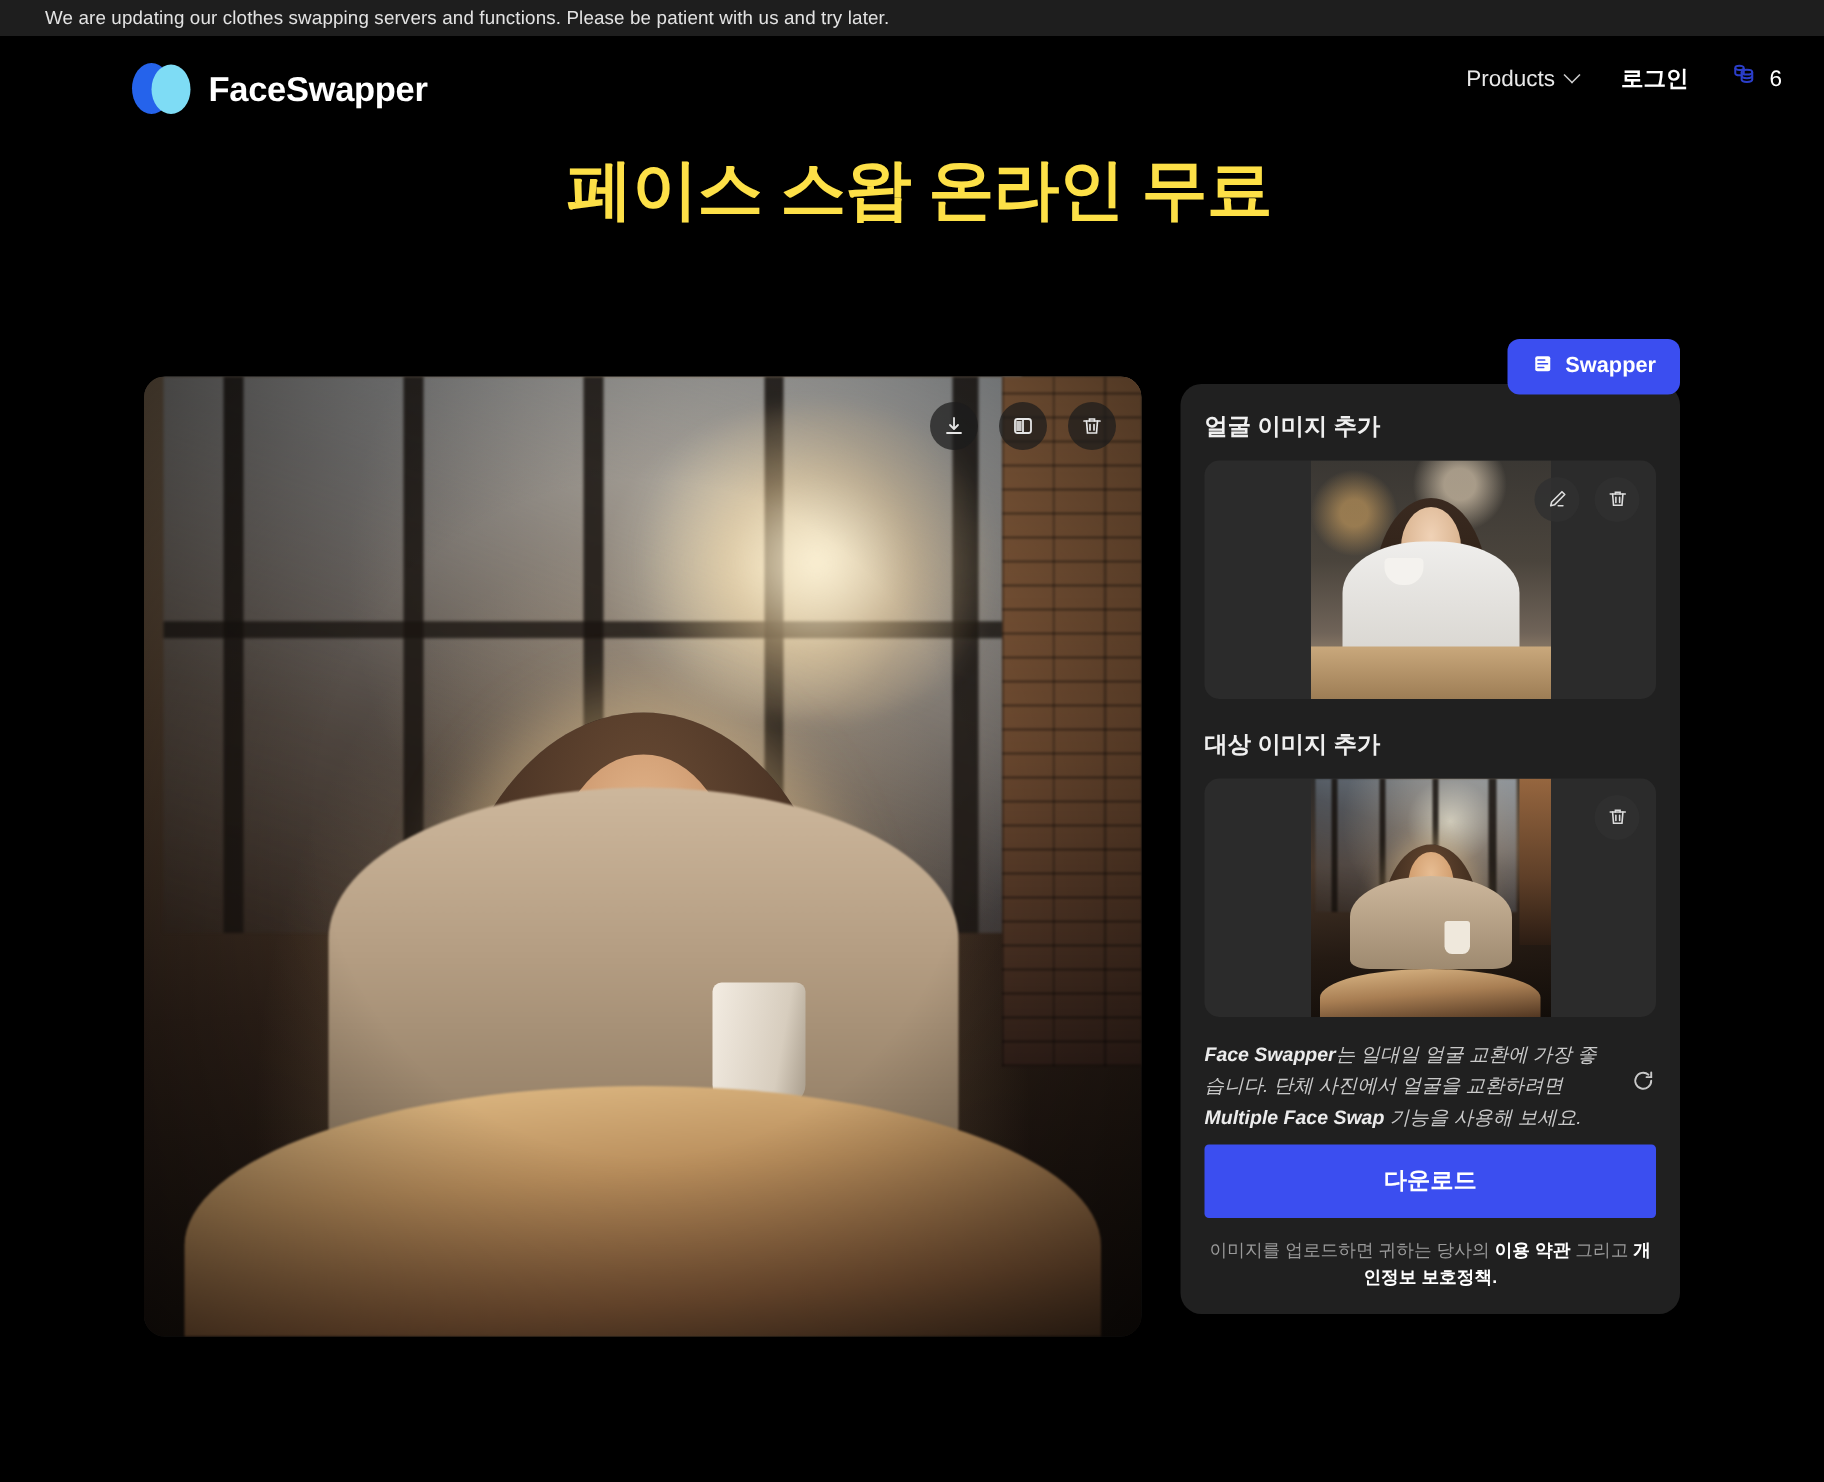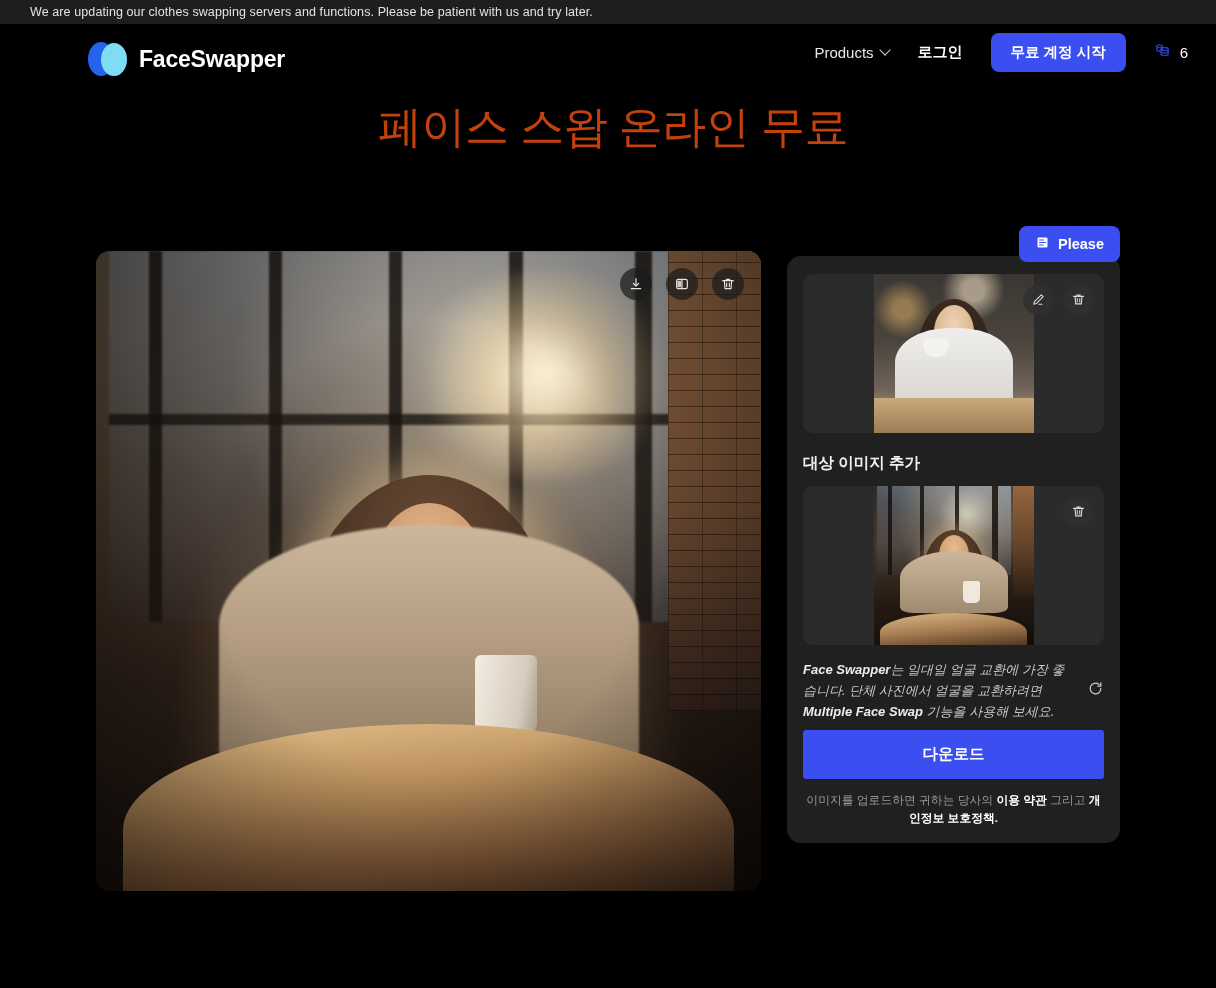--- a/index.html
+++ b/index.html
@@ -73,22 +73,22 @@
     white-space: nowrap;
   }
   .credits {
     display: flex; align-items: center; gap: 9px; cursor: pointer;
   }
   .credits-count { color: #fff; font-size: 15px; }
 
   
   .hero { text-align: center; padding-top: 20px; }
   .hero-title {
-    color: #c2410c;
-    font-size: 44px; font-weight: 400;
+    color: #fde047;
+    font-size: 44px; font-weight: 700;
     letter-spacing: -0.5px;
     line-height: 1.22;
     padding-left: 10px;
   }
   .hero-sub {
     margin: 12px auto 0;
     width: 540px;
     color: #d9d9d9;
     font-size: 15.5px;
     line-height: 1.62;
@@ -368,21 +368,20 @@
     </span>
     <span class="brand-name">FaceSwapper</span>
   </div>
 
   <nav class="nav-right">
     <div class="nav-products">
       <span>Products</span>
       <span class="chev"></span>
     </div>
     <span class="nav-login">로그인</span>
-    <button class="btn-cta">무료 계정 시작</button>
     <div class="credits">
       <span>
         <svg width="17" height="17" viewBox="0 0 24 24" fill="none" stroke="#2b3ec9" stroke-width="1.9">
           <ellipse cx="8" cy="6" rx="4" ry="2"></ellipse>
           <path d="M4 6v5c0 1.1 1.8 2 4 2s4-.9 4-2V6"></path>
           <ellipse cx="15" cy="10" rx="5" ry="2.2"></ellipse>
           <path d="M10 10v7c0 1.2 2.2 2.2 5 2.2s5-1 5-2.2v-7"></path>
           <path d="M10 13.5c0 1.2 2.2 2.2 5 2.2s5-1 5-2.2"></path>
         </svg>
       </span>
@@ -436,26 +435,27 @@
   </div>
 
   <div class="side-col">
     <button class="history-btn">
       <span>
         <svg width="15" height="15" viewBox="0 0 24 24" fill="none" stroke="#fff" stroke-width="1.8" stroke-linecap="round">
           <rect x="4" y="4" width="16" height="16" rx="2.2" fill="#fff" stroke="none"></rect>
           <path d="M7 8h7M7 12h10M7 16h6" stroke="#3b4ef0"></path>
         </svg>
       </span>
-      <span>Please</span>
+      <span>Swapper</span>
     </button>
 
     <div class="side-panel">
 
       
+      <div class="panel-label">얼굴 이미지 추가</div>
       <div class="drop-zone">
         <div class="thumb thumb-face">
           <div class="tf-hair"></div>
           <div class="tf-face"></div>
           <div class="tf-body"></div>
           <div class="tf-cup"></div>
           <div class="tf-table"></div>
         </div>
         <div class="thumb-actions">
           <button class="sm-btn">

